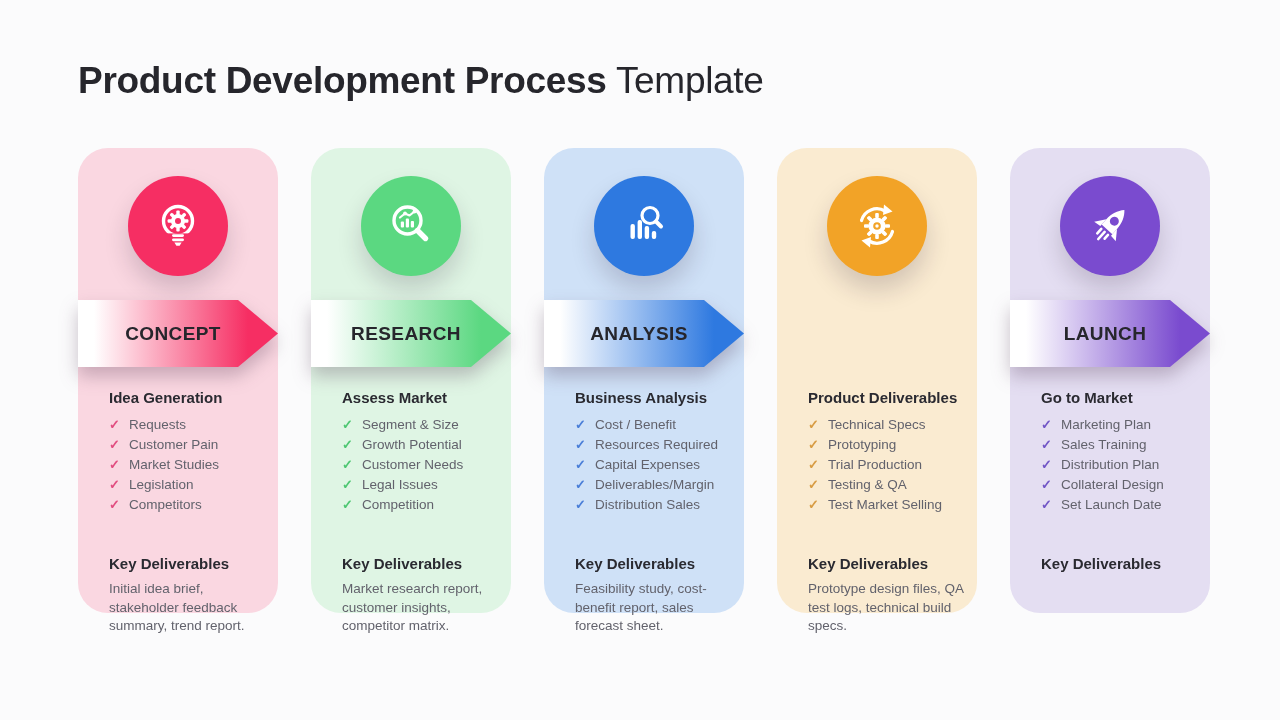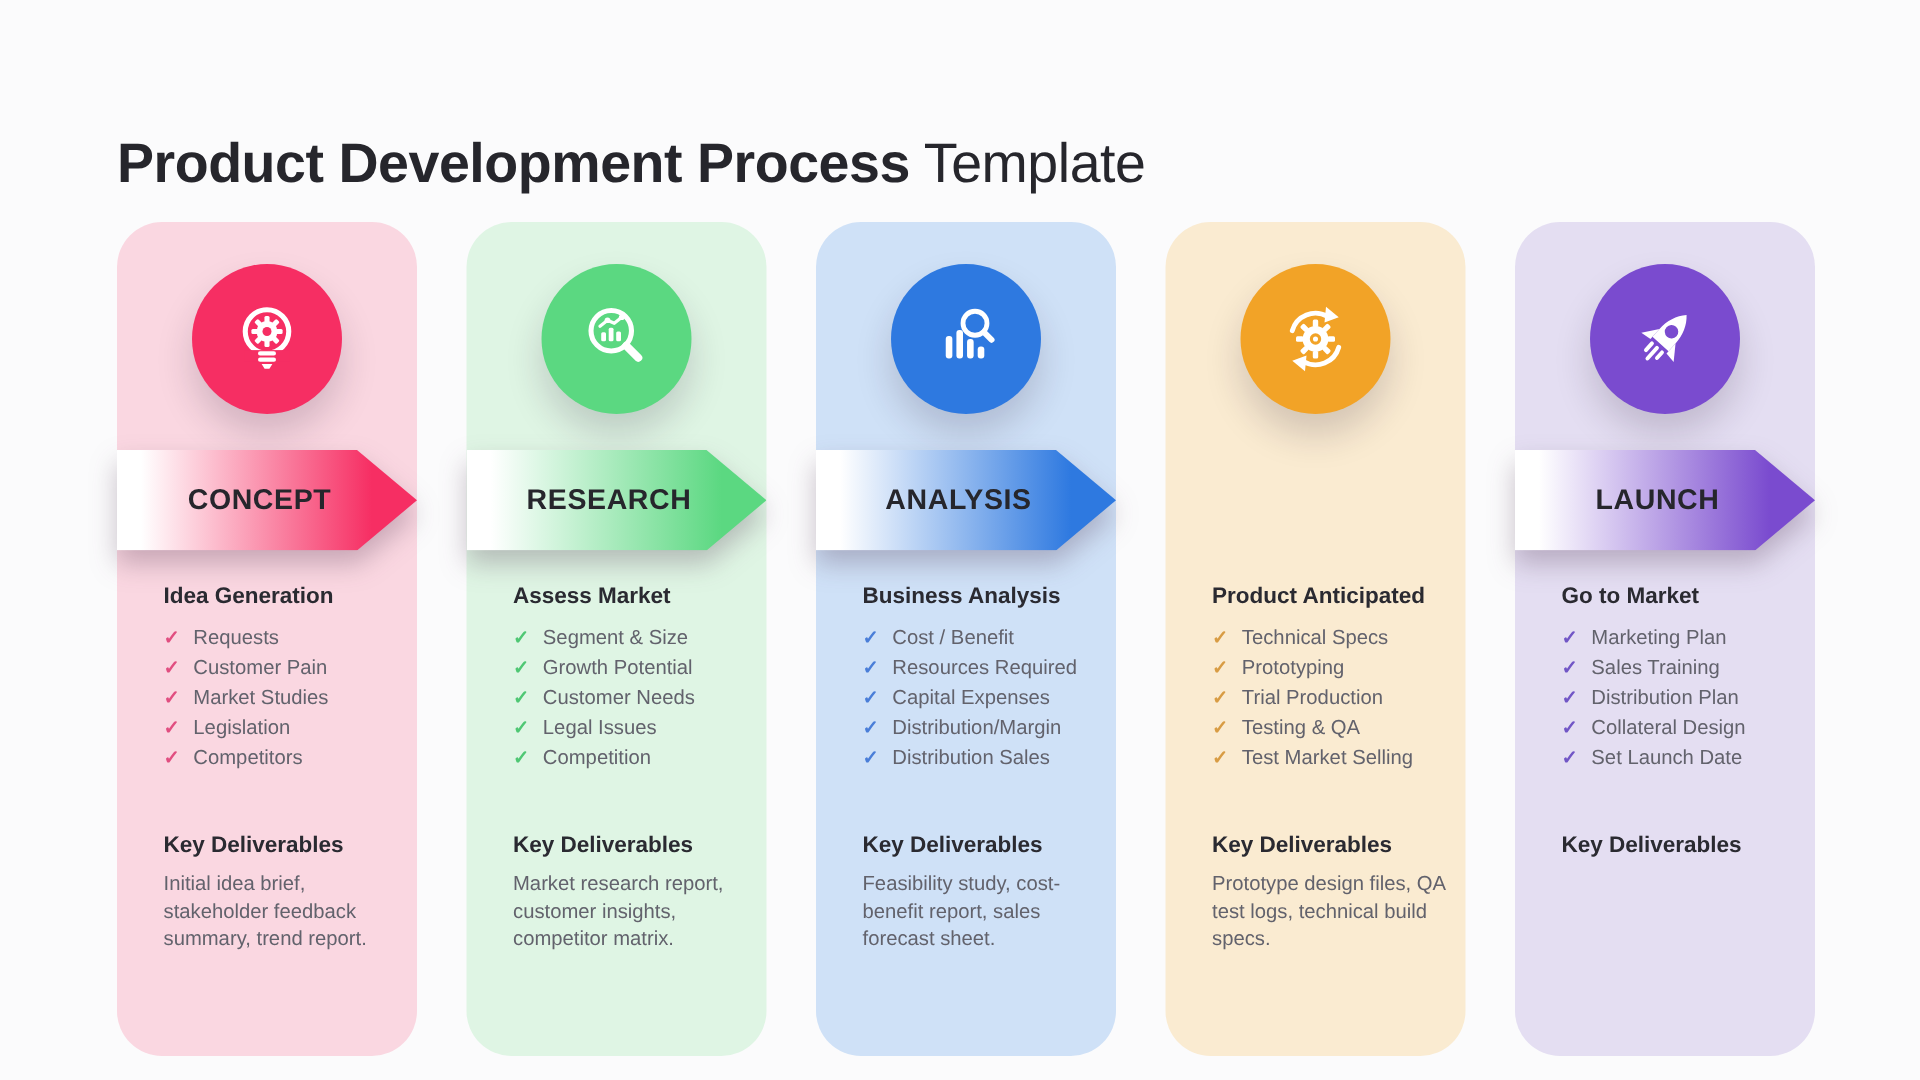--- a/index.html
+++ b/index.html
@@ -1,25 +1,25 @@
 <!DOCTYPE html>
 <html><head>
 <meta charset="utf-8">
 <style>
   * { box-sizing: border-box; margin: 0; padding: 0; }
   html, body { width: 1280px; height: 720px; }
   body { background: #FBFBFC; font-family: "Liberation Sans", sans-serif; }
   .slide { position: relative; width: 1280px; height: 720px; overflow: hidden; background: #FBFBFC; }
 
   .title { position: absolute; left: 78px; top: 60px; font-size: 37px; color: #26262C;
-           letter-spacing: -0.3px; font-weight: 400; white-space: nowrap; margin-top: 28px; }
+           letter-spacing: -0.3px; font-weight: 400; white-space: nowrap; }
   .title .t-bold { font-weight: 700; }
 
   .cols { position: absolute; left: 78px; top: 148px; display: flex; gap: 33px; }
-  .col { position: relative; width: 200px; height: 556px; }
+  .col { position: relative; width: 200px; height: 465px; }
   .card { position: absolute; inset: 0; background: var(--card); border-radius: 30px; }
 
   .circle { position: absolute; top: 28px; left: 50px; width: 100px; height: 100px;
             border-radius: 50%; background: var(--accent);
             box-shadow: 0 14px 24px rgba(40,20,50,.18);
             display: flex; align-items: center; justify-content: center; }
   .circle svg { overflow: visible; display: block; }
 
   .banner-wrap { position: absolute; top: 152px; left: 0; width: 200px; height: 67px;
                  filter: drop-shadow(0 9px 9px rgba(70,40,70,.28)); }
@@ -181,21 +181,21 @@
           <li>
               <span class="check">✓</span>
               <span>Resources Required</span>
             </li>
           <li>
               <span class="check">✓</span>
               <span>Capital Expenses</span>
             </li>
           <li>
               <span class="check">✓</span>
-              <span>Distribution/Margin</span>
+              <span>Deliverables/Margin</span>
             </li>
           <li>
               <span class="check">✓</span>
               <span>Distribution Sales</span>
             </li>
         </ul>
         <h4 class="kd-heading">Key Deliverables</h4>
         <p class="kd-text">Feasibility study, cost-benefit report, sales forecast sheet.</p>
       </div>
     </section>
@@ -217,21 +217,21 @@
           <circle cx="26" cy="26" r="8.6" fill="#fff"></circle>
           <circle cx="26" cy="26" r="3.8" fill="var(--accent)"></circle>
           <circle cx="26" cy="26" r="1.7" fill="#fff"></circle>
           <path d="M10.5,20.5 A16 16 0 0 1 34,11" fill="none" stroke="#fff" stroke-width="3.2" stroke-linecap="round"></path>
           <polygon points="33,4.5 41.5,11.5 32,15" fill="#fff"></polygon>
           <path d="M41.5,31.5 A16 16 0 0 1 18,41" fill="none" stroke="#fff" stroke-width="3.2" stroke-linecap="round"></path>
           <polygon points="19,47.5 10.5,40.5 20,37" fill="#fff"></polygon>
         </svg>
       </div>
       <div class="content">
-        <h3 class="subtitle">Product Anticipated</h3>
+        <h3 class="subtitle">Product Deliverables</h3>
         <ul class="checklist">
           <li>
               <span class="check">✓</span>
               <span>Technical Specs</span>
             </li>
           <li>
               <span class="check">✓</span>
               <span>Prototyping</span>
             </li>
           <li>

